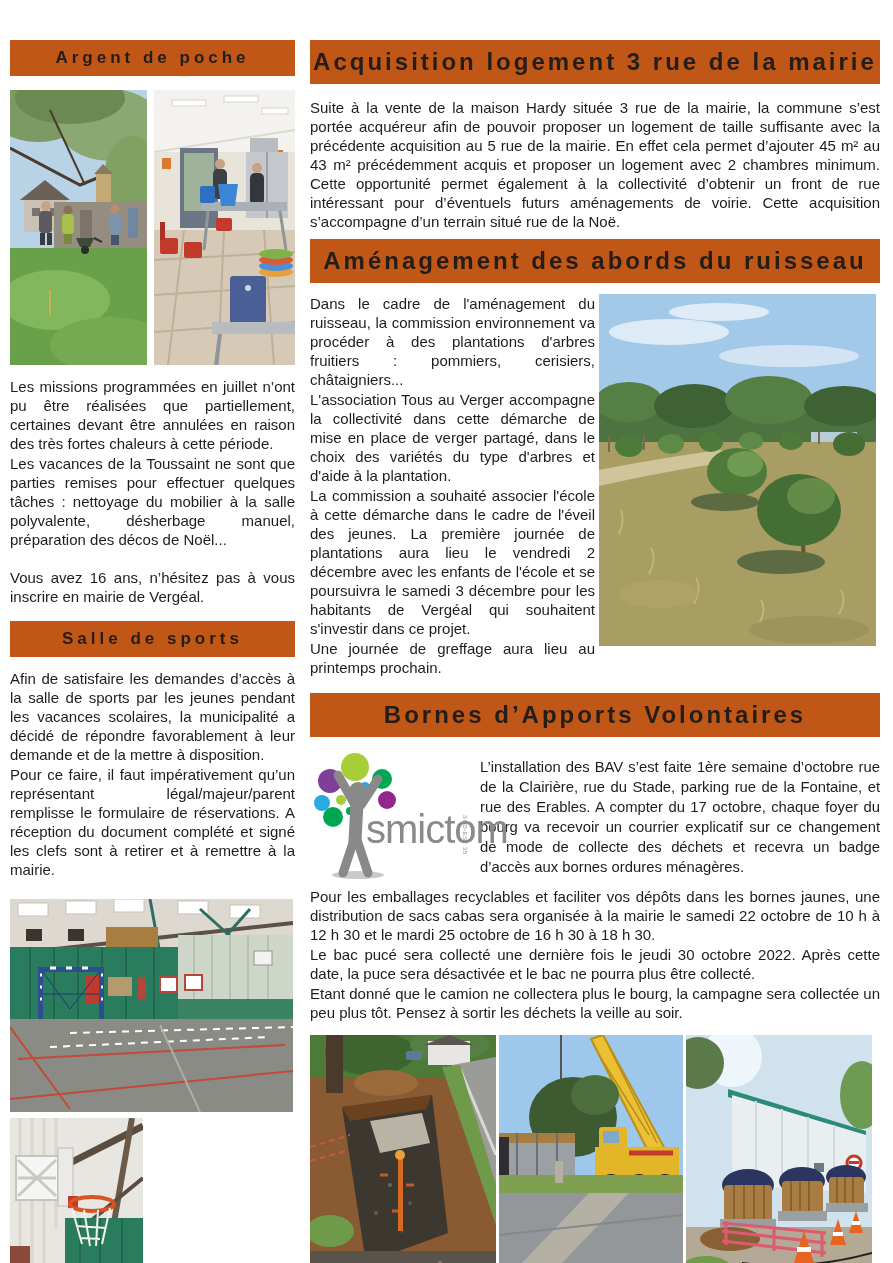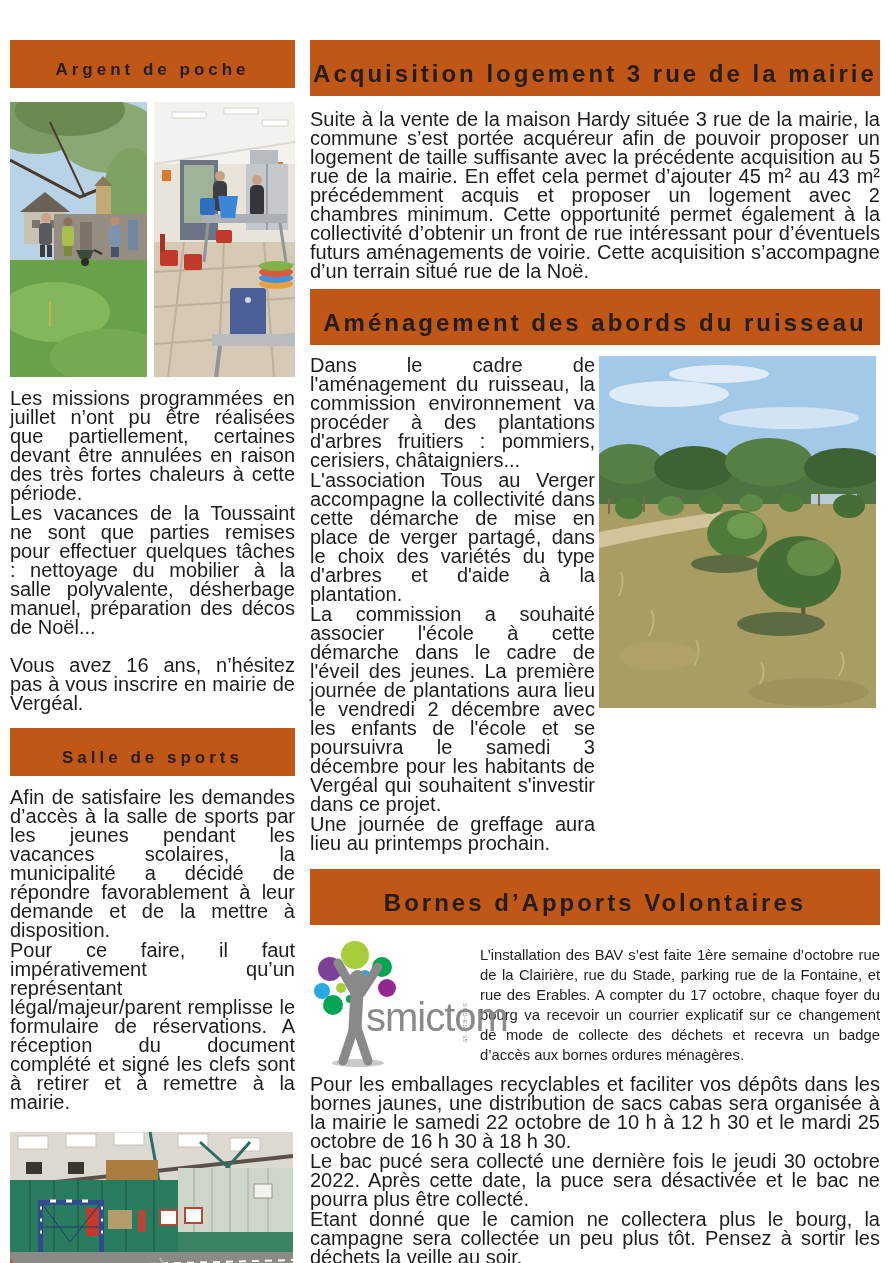--- a/index.html
+++ b/index.html
@@ -1,23 +1,23 @@
 <!DOCTYPE html>
 <html><head>
 <meta charset="utf-8">
 <style>
   html,body{margin:0;padding:0;background:#ffffff;}
   body{width:893px;height:1263px;overflow:hidden;font-family:"Liberation Sans",sans-serif;color:#1d1d1b;}
   .page{display:flex;gap:15px;padding:40px 13px 0 10px;box-sizing:border-box;width:893px;}
   .col-left{width:285px;min-width:285px;}
   .col-right{width:570px;min-width:570px;}
-  .banner{background:#c05717;color:#241d18;font-weight:bold;text-align:center;font-size:17px;letter-spacing:4px;padding:20px 2px 8px;}
+  .banner{background:#c05717;color:#241d18;font-weight:bold;text-align:center;font-size:17px;letter-spacing:4px;padding:8px 2px 8px;}
   .col-right .banner{font-size:24px;letter-spacing:3px;}
   .text-block{margin-top:12px;}
-  .text-block p{margin:0;font-size:20px;line-height:19px;text-align:justify;}
+  .text-block p{margin:0;font-size:15px;line-height:19px;text-align:justify;}
   .text-block p + p{margin-top:1px;}
   p.gap-above{margin-top:19px !important;}
   .photo-row{display:flex;gap:7px;margin-top:14px;}
   .photo{display:block;background:#eee;}
   .banner-mid{margin-top:15px;}
   .hall-photo{margin-top:20px;}
   .bottom-row{display:flex;gap:10px;margin-top:6px;}
   .caption{font-size:14.8px;line-height:19px;text-align:justify;margin:12px 0 0;flex:1;}
   .acq-block{margin-top:14px;}
   .banner-ruisseau{margin-top:8px;}

